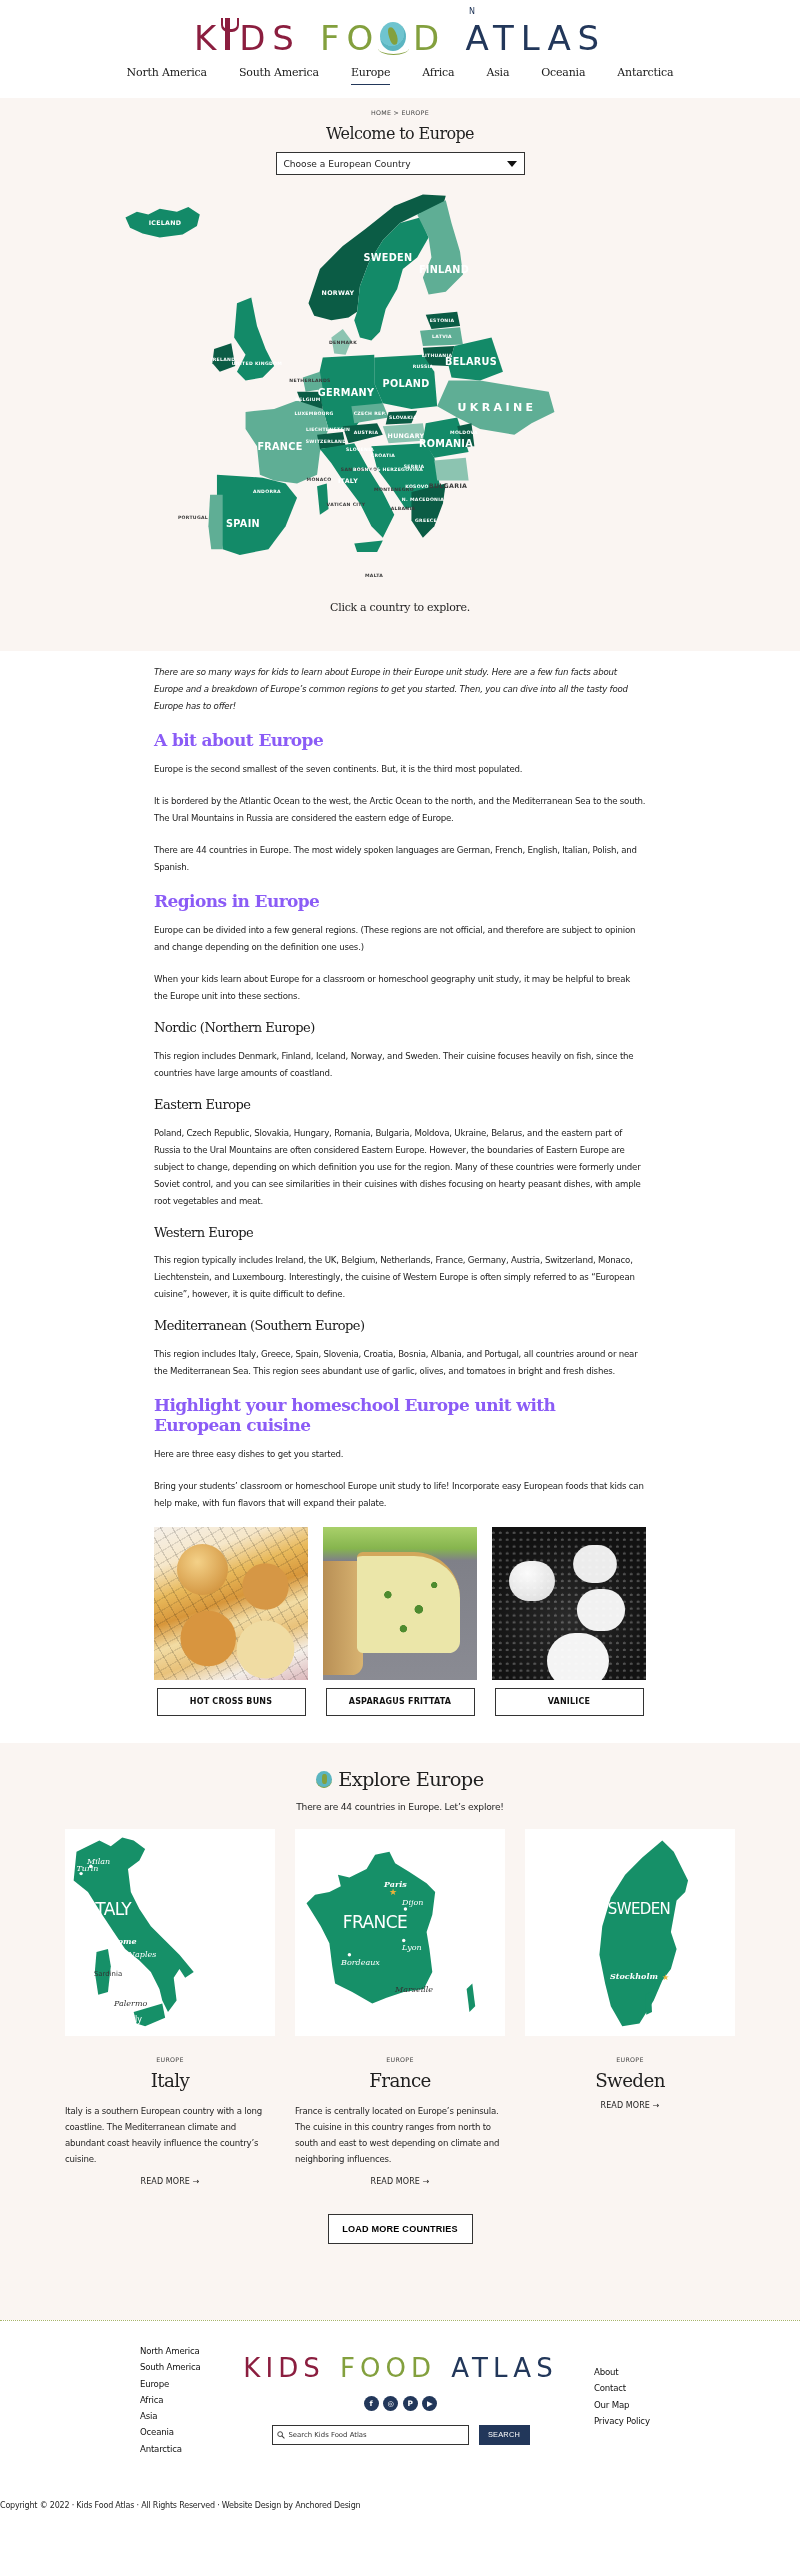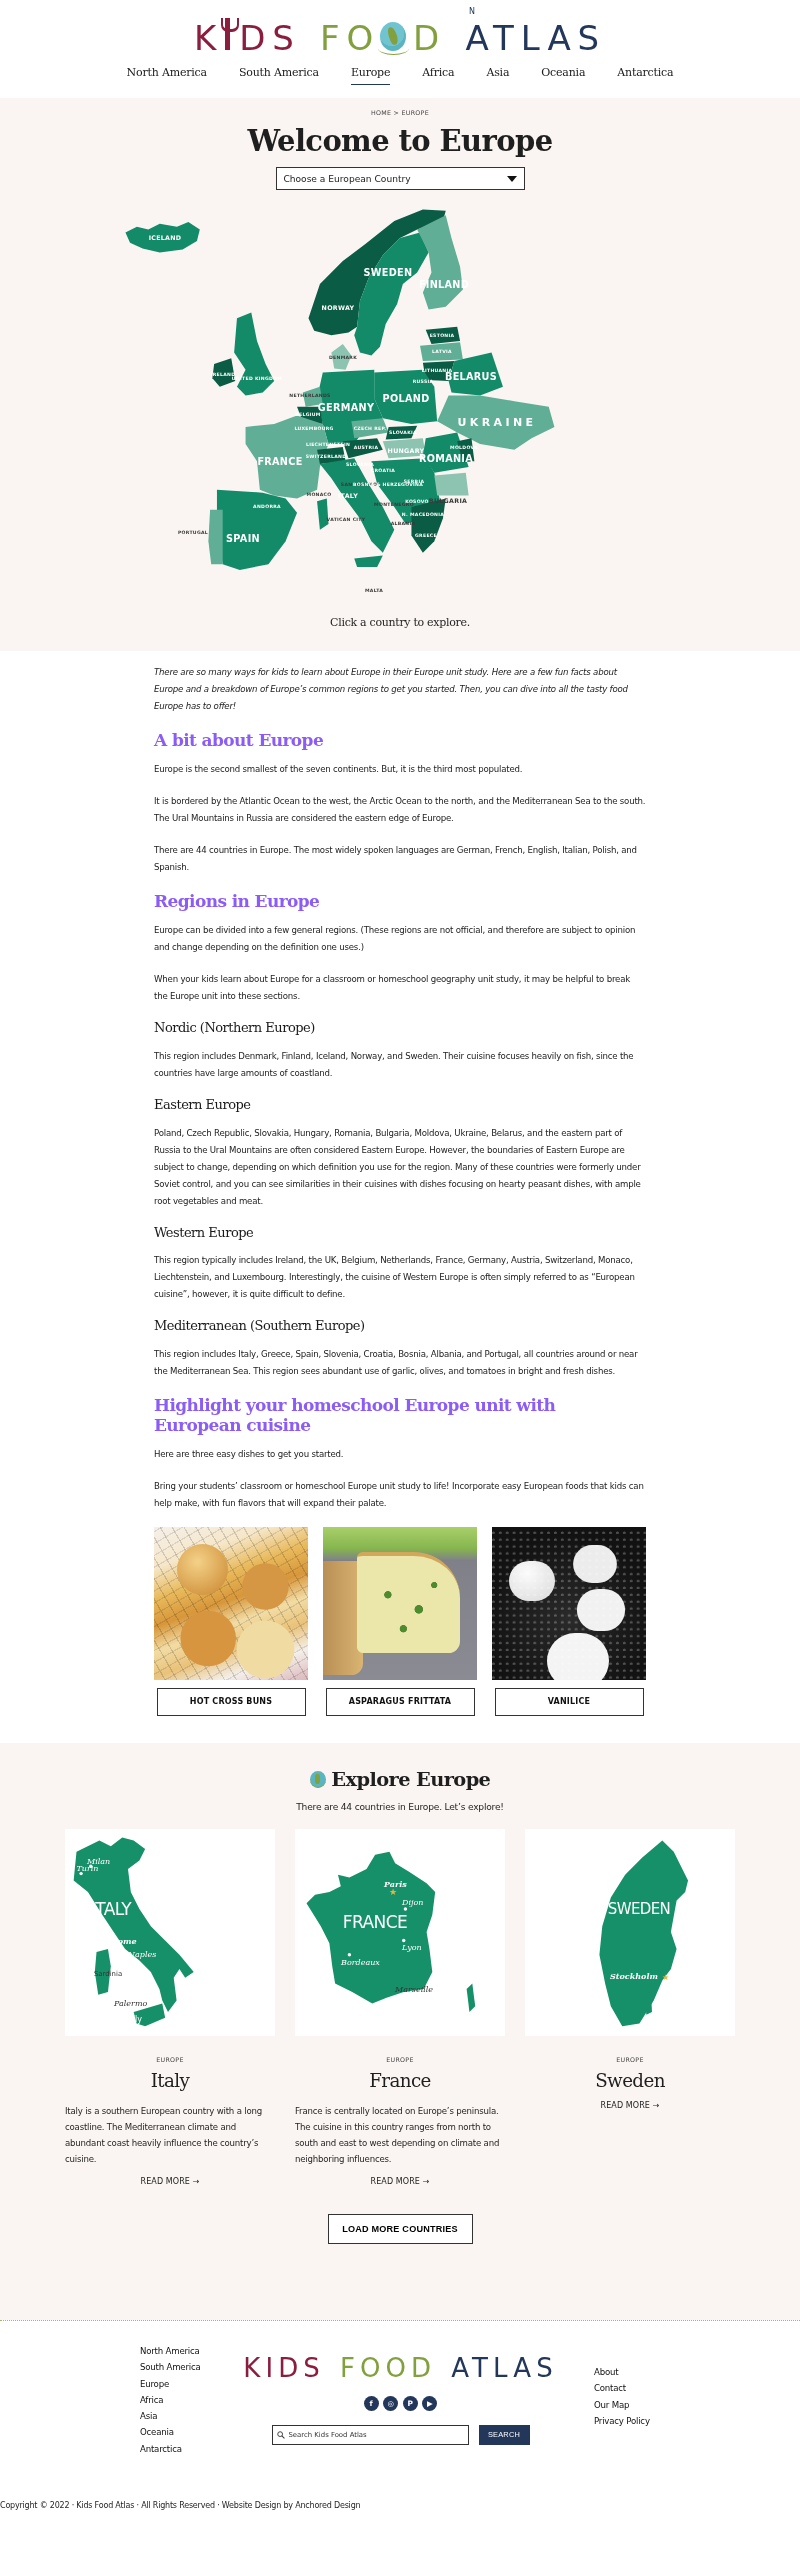--- a/index.html
+++ b/index.html
@@ -18,21 +18,21 @@
     .logo .north { position: absolute; left: 3.4px; top: -12.6px; font-size: 8px; letter-spacing: 0; color: #22375a; }
     .logo .fork { display: inline-block; width: 4.6px; height: 32px; background: #8b1e3f; position: relative; margin: 0 9.1px 0 2.3px; vertical-align: 0; }
     .logo .fork::before { content: ""; position: absolute; left: -4.6px; top: 0; width: 13.7px; height: 11.4px; border-left: 2.3px solid #8b1e3f; border-right: 2.3px solid #8b1e3f; border-bottom: 3.4px solid #8b1e3f; border-radius: 0 0 6.9px 6.9px; }
     nav.main-nav { position: absolute; top: 66px; left: 0; right: 0; display: flex; justify-content: center; gap: 32px; }
     nav.main-nav a { font-family: "DejaVu Serif", serif; font-size: 11px; color: #1a1a1a; text-decoration: none; padding-bottom: 4.6px; letter-spacing: -0.2px; }
     nav.main-nav a.active { border-bottom: 1.7px solid #22375a; }
 
     
     .hero { background: #faf5f2; padding-top: 11.4px; height: 553px; position: relative; text-align: center; }
     .breadcrumb { font-size: 6.3px; color: #444; letter-spacing: 0.3px; }
-    .hero h1 { font-family: "DejaVu Serif", serif; font-weight: bold; font-size: 29px; margin-top: 8px; letter-spacing: -0.6px; }
+    .hero h1 { font-family: "DejaVu Serif", serif; font-weight: normal; font-size: 16px; margin-top: 8px; letter-spacing: -0.6px; }
     .country-select { margin: 9.1px auto 0; width: 249px; height: 23px; border: 0.9px solid #333; background: #fff; display: flex; align-items: center; justify-content: space-between; padding: 0 6.9px; font-size: 9.1px; color: #222; }
     .country-select .tri { width: 0; height: 0; border-left: 5.1px solid transparent; border-right: 5.1px solid transparent; border-top: 6.9px solid #111; }
     .map-wrap { position: relative; width: 572px; height: 412px; margin: 8px auto 0; }
     .map-wrap svg { position: absolute; left: 0; top: 0; }
     .map-label { position: absolute; color: #fff; font-family: "DejaVu Sans", sans-serif; font-weight: bold; font-size: 6.3px; letter-spacing: 0.3px; transform: translate(-50%, -50%); white-space: nowrap; pointer-events: auto; }
     .map-label.lg { font-size: 9.7px; }
     .map-label.xl { font-size: 11px; letter-spacing: 3.4px; }
     .map-label.sm { font-size: 4.6px; }
     .map-label.dark { color: #3a3a3a; }
     .click-hint { font-family: "DejaVu Serif", serif; font-size: 11px; margin-top: 5.7px; letter-spacing: -0.3px; }
@@ -53,21 +53,21 @@
     .photo.frittata { background: linear-gradient(180deg, #a9d06a 0%, #86b54e 14%, #7f8088 22%, #8a8b93 100%); }
     .photo.frittata::before { content: ""; position: absolute; left: 0; top: 34px; width: 40px; height: 114px; background: linear-gradient(90deg, #b88f55, #d9b472); border-radius: 0 0 11.4px 0; }
     .photo.frittata::after { content: ""; position: absolute; left: 34px; top: 25px; width: 103px; height: 97px; background: radial-gradient(circle at 30% 40%, #4e8b2f 0 3.4px, transparent 4px), radial-gradient(circle at 60% 55%, #4e8b2f 0 4px, transparent 4.6px), radial-gradient(circle at 45% 75%, #4e8b2f 0 3.4px, transparent 4px), radial-gradient(circle at 75% 30%, #4e8b2f 0 2.9px, transparent 3.4px), #ebe6a9; border-radius: 5.7px 46px 11.4px 5.7px; border-top: 4.6px solid #d2a75b; }
     .photo.vanilice { background: radial-gradient(circle at 50% 60%, #2a2a2a 0%, #121212 70%); }
     .photo.vanilice::before { content: ""; position: absolute; left: 17px; top: 34px; width: 46px; height: 40px; border-radius: 23px; background: radial-gradient(circle at 40% 30%, #fbfbfb, #d9d9d9); box-shadow: 63px -17px 0 -1.1px #ececec, 69px 29px 0 1.1px #f1f1f1, 46px 80px 0 8px #f4f4f4; }
     .photo.vanilice::after { content: ""; position: absolute; inset: 0; background: radial-gradient(circle at 20% 85%, rgba(255,255,255,0.25) 0 1.1px, transparent 1.7px) 0 0 / 6.9px 6.9px; }
     .recipe-btn { display: block; margin: 8px auto 0; width: 149px; height: 27.4px; border: 0.9px solid #333; background: #fff; font-size: 8px; font-weight: bold; letter-spacing: 0.2px; color: #111; text-align: center; line-height: 26px; text-transform: uppercase; cursor: pointer; }
 
     
     .explore { background: #faf5f2; padding-top: 25px; height: 577px; text-align: center; }
-    .explore h2 { font-family: "DejaVu Serif", serif; font-weight: bold; font-size: 19.4px; letter-spacing: -0.6px; display: flex; align-items: center; justify-content: center; gap: 5.7px; }
+    .explore h2 { font-family: "DejaVu Serif", serif; font-weight: normal; font-size: 19.4px; letter-spacing: -0.6px; display: flex; align-items: center; justify-content: center; gap: 5.7px; }
     .mini-globe { width: 16px; height: 17px; border-radius: 50%; background: #5bb5c1; position: relative; border-bottom: 1.7px solid #83a03e; }
     .mini-globe::before { content: ""; position: absolute; left: 5.7px; top: 2.9px; width: 4.6px; height: 10.3px; background: #83a03e; border-radius: 40%; }
     .explore .sub { font-size: 9.1px; margin-top: 11.4px; letter-spacing: -0.2px; }
     .country-cards { display: flex; justify-content: center; gap: 20px; margin-top: 17px; }
     .card { width: 210px; }
     .card .cmap { width: 210px; height: 207px; background: #fff; position: relative; overflow: hidden; }
     .card .cmap svg { position: absolute; inset: 0; }
     .cmap .city { position: absolute; font-family: "DejaVu Serif", serif; font-style: italic; color: #fff; font-size: 8px; }
     .cmap .city.dark { color: #333; }
     .cmap .big { position: absolute; font-family: "DejaVu Sans", sans-serif; color: #fff; font-size: 17px; letter-spacing: -0.6px; transform: translate(-50%,-50%); }

